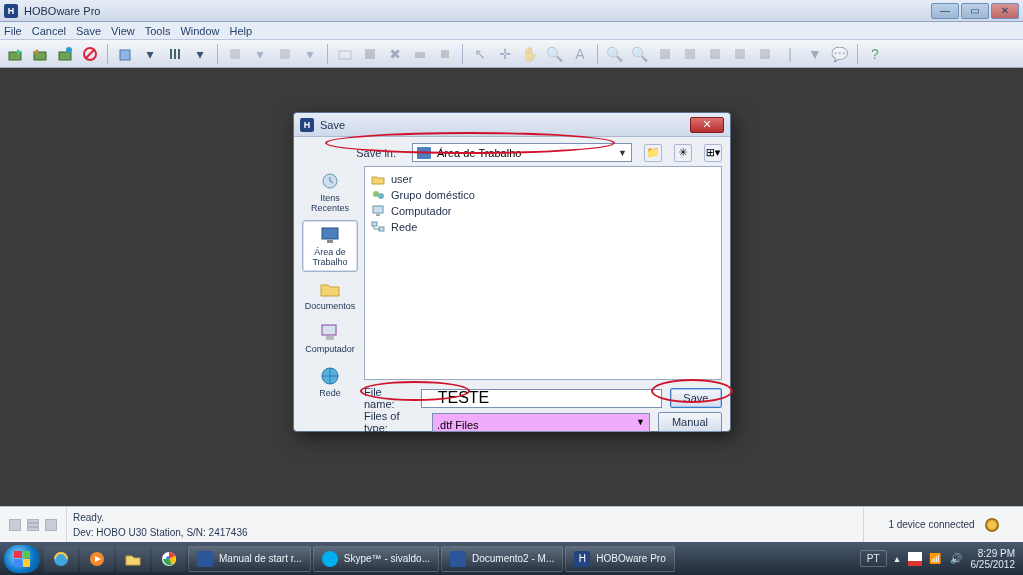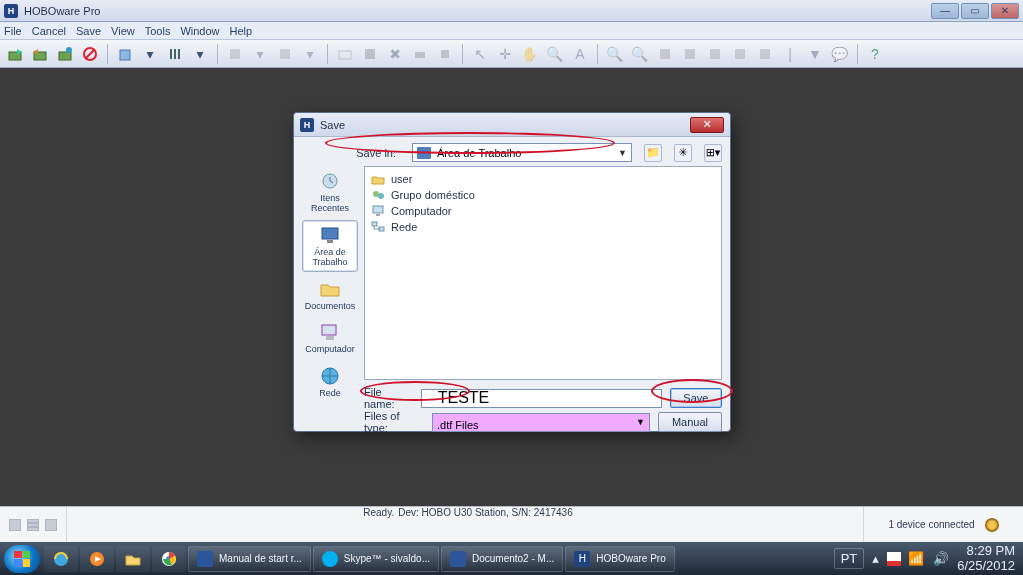--- a/index.html
+++ b/index.html
@@ -60,33 +60,33 @@
   .row .btn { width:64px; height:20px; background: linear-gradient(#f3f6fb,#d7dfec); border:1px solid #7b91b3; border-radius:2px; font-size:11px; color:#1e2d4a; display:flex; align-items:center; justify-content:center;}
   .row .btn.primary { border:1px solid #3a78c8; box-shadow: inset 0 0 0 1px #a6c7f0; }
 
   
   .annot { position:absolute; border:2px solid #d0132a; border-radius:50%; pointer-events:none; }
 
   
   .statuswrap { position:absolute; left:0; right:0; bottom:33px; height:36px; background:#f4f5f7; border-top:1px solid #b7bfcc; display:flex; }
   .status-left-icons { width:66px; display:flex; align-items:center; justify-content:center; gap:6px; }
   .status-left-icons .sq { width:12px; height:12px; background:#c8cdd5; border:1px solid #aeb5c1; }
-  .status-text { display:flex; flex-direction:row; justify-content:center; padding-left:6px; font-size:10px; color:#2a3a55; gap:4px; flex:1; border-left:1px solid #d3d8e0;}
+  .status-text { display:flex; flex-direction:column; justify-content:center; padding-left:6px; font-size:10px; color:#2a3a55; gap:4px; flex:1; border-left:1px solid #d3d8e0;}
   .status-right { width:160px; display:flex; align-items:center; justify-content:center; padding-right:0; font-size:10px; color:#2a3a55; gap:10px; border-left:1px solid #d3d8e0;}
   .bee { width:14px; height:14px; background: radial-gradient(circle,#f2c14e 40%,#9b6a12 60%); border-radius:50%;}
 
   
   .taskbar { position:absolute; left:0; right:0; bottom:0; height:33px; background: linear-gradient(#4a5a6e,#1f2a38); display:flex; align-items:center; padding:0 4px; }
   .start { width:36px; height:28px; border-radius:20px; background: radial-gradient(circle at 40% 40%, #8ddcff, #0b75c7 55%, #0a4d85); margin-right:4px; display:flex; align-items:center; justify-content:center;}
   .start .flag { width:16px; height:16px; display:grid; grid-template-columns:1fr 1fr; grid-template-rows:1fr 1fr; gap:1px;}
   .start .flag div:nth-child(1){background:#e34;} .start .flag div:nth-child(2){background:#5c4;} .start .flag div:nth-child(3){background:#48f;} .start .flag div:nth-child(4){background:#fc3;}
   .pin-btn { width:34px; height:26px; border-radius:2px; margin-right:2px; display:flex; align-items:center; justify-content:center; background: rgba(255,255,255,.05); }
   .task-btn { height:26px; padding:0 8px; border-radius:2px; margin-right:2px; display:flex; align-items:center; gap:6px; background: linear-gradient(rgba(255,255,255,.14),rgba(255,255,255,.02)); border:1px solid rgba(255,255,255,.15); font-size:10px; color:#eef3fa; min-width:100px;}
   .task-btn .ti { width:16px; height:16px; border-radius:2px;}
-  .tray { margin-left:auto; display:flex; align-items:center; gap:8px; color:#e6ecf5; font-size:13px; padding-right:4px;}
+  .tray { margin-left:auto; display:flex; align-items:center; gap:8px; color:#e6ecf5; font-size:10px; padding-right:4px;}
   .tray .lang { padding:2px 6px; border:1px solid rgba(255,255,255,.25); border-radius:2px;}
   .tray .clock { text-align:right; line-height:1.1;}
   .tray .ti-s { width:14px; height:14px; }
 </style>
 </head>
 <body>
 
 <div class="titlebar">
   <div class="icon">H</div>
   <div class="title">HOBOware Pro</div>

